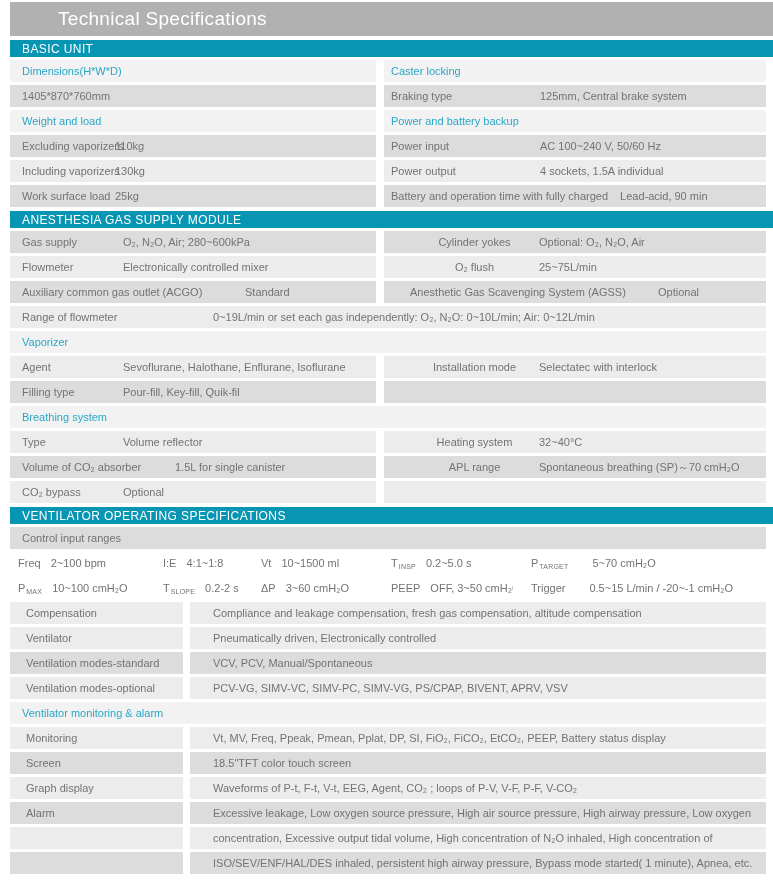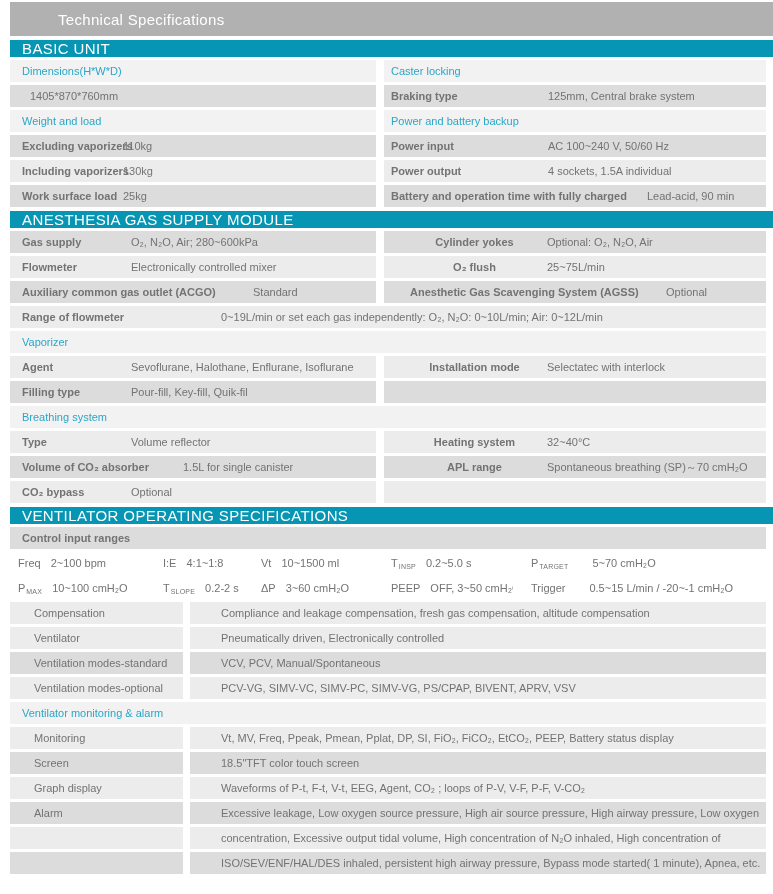--- a/index.html
+++ b/index.html
@@ -7,41 +7,41 @@
   body{
     width:773px;height:894px;background:#ffffff;
     font-family:"Liberation Sans",sans-serif;font-size:11px;color:#737373;
     overflow:hidden;
   }
   .page{width:773px;height:894px;padding-left:10px;background:#fff;}
   .titlebar{
     margin-top:2px;height:34px;width:763px;background:#b1b1b1;
     display:flex;align-items:center;padding-left:48px;
   }
-  .titlebar .title-text{color:#ffffff;font-size:15px;letter-spacing:.3px;}
+  .titlebar .title-text{color:#ffffff;font-size:19px;letter-spacing:.3px;}
   .sec-header{
     margin-top:4px;height:17px;width:763px;background:#0795b4;
     display:flex;align-items:center;padding-left:12px;
   }
-  .sec-title{color:#ffffff;font-size:15px;letter-spacing:.4px;}
+  .sec-title{color:#ffffff;font-size:12px;letter-spacing:.4px;}
   .row{display:flex;height:22px;margin-top:3px;width:756px;}
   .cell{display:flex;align-items:center;overflow:hidden;white-space:nowrap;}
   .s-light .cell{background:#ececec;}
   .s-dark  .cell{background:#dcdcdc;}
   .s-sub   .cell{background:#f2f2f2;}
   
   .two .left{width:366px;margin-right:8px;padding-left:12px;}
   .two .right{flex:1;padding-left:7px;}
   
   .vent .left{width:173px;margin-right:7px;padding-left:16px;}
   .vent .right{flex:1;padding-left:23px;}
   .full .fullcell{flex:1;padding-left:12px;}
   
-  .lbl{flex:none;color:#737373;font-weight:bold;}
-  .val,.txt{color:#737373;margin-left:8px;}
+  .lbl{flex:none;color:#737373;}
+  .val,.txt{color:#737373;}
   .two .left .lbl{width:93px;}
   .two .right .lbl{width:149px;}
   .fullcell .lbl{width:auto;}
   .cell.v-mid .lbl{width:101px;}
   .cell.v-wide .lbl{width:223px;}
   .cell.v-cowide .lbl{width:153px;}
   .cell.v-rmid{padding-left:26px;} .cell.v-rmid .lbl{width:129px;text-align:center;}
   .cell.v-rwide{padding-left:26px;} .cell.v-rwide .lbl{width:248px;}
   .cell.v-auto .lbl{width:auto;margin-right:12px;}
   .cell.v-range .lbl{width:191px;}

